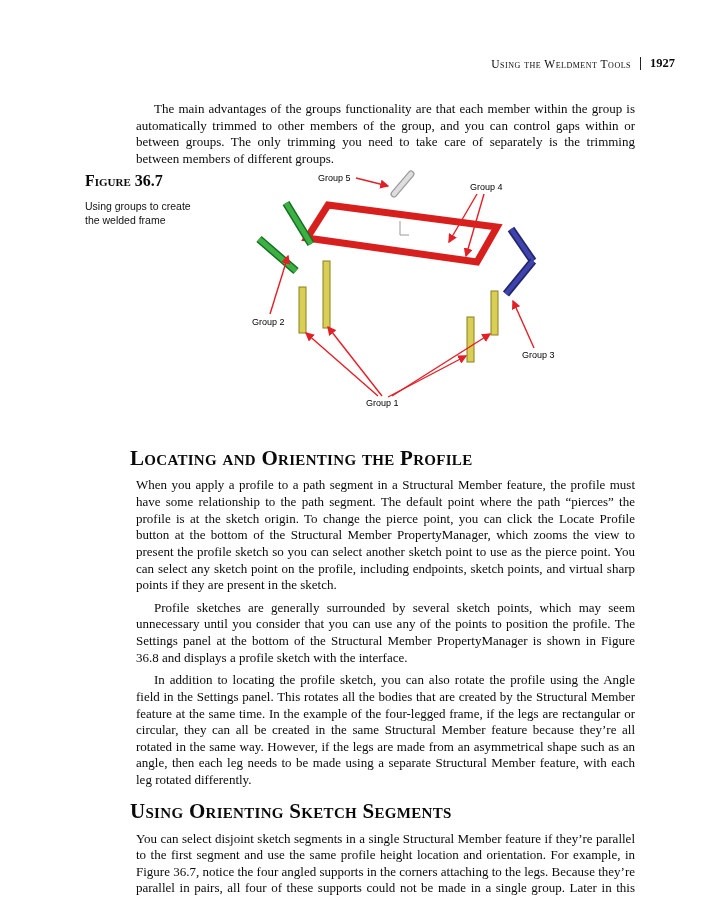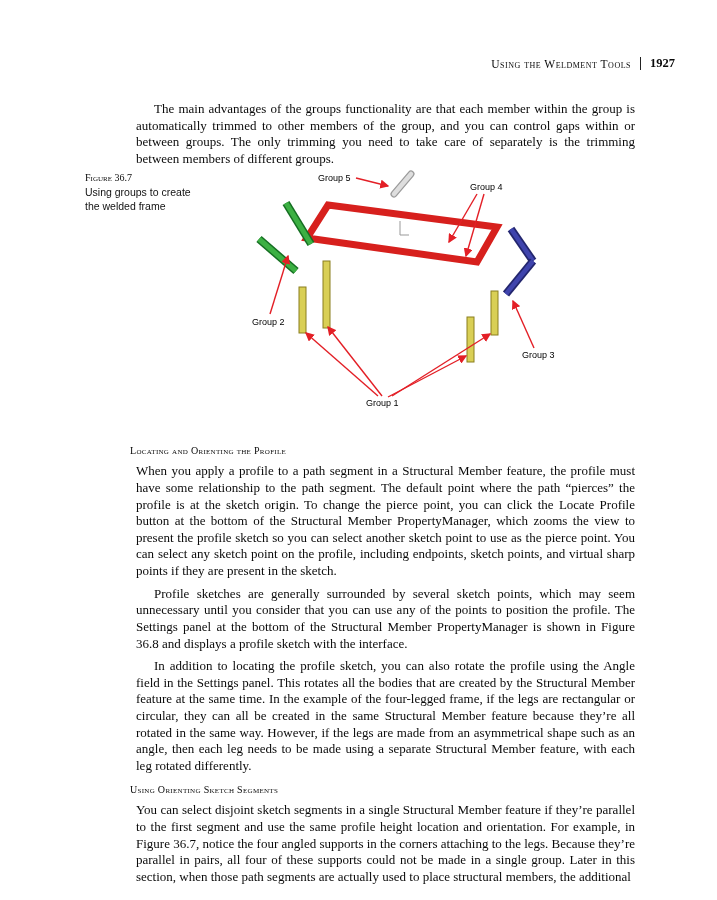--- a/index.html
+++ b/index.html
@@ -11,28 +11,28 @@
   .running-title { font-variant:small-caps; font-size:11.5px; letter-spacing:0.5px; }
   .running-sep { width:1px; height:13px; background:#222; margin:0 9px; }
   .running-page { font-weight:bold; font-size:12.5px; }
 
   .text-col { position:absolute; left:130px; top:95px; width:511px;
               font-size:13px; line-height:1.28; text-align:justify; }
   .text-col p { margin:6px; }
   p.indent { text-indent:18px; }
   .fig-gap { height:271px; }
 
-  h2.sec { font-variant:small-caps; font-weight:normal; font-size:10px;
+  h2.sec { font-variant:small-caps; font-weight:bold; font-size:21px;
            letter-spacing:0.3px; text-align:left; }
   h2.sec1 { margin:0 0 5px 0; }
   h2.sec2 { margin:9px 0 5px 0; }
 
   .fig-caption { position:absolute; left:85px; top:172px; width:118px; }
-  .fig-label { font-variant:small-caps; font-weight:normal; font-size:10px; }
-  .fig-text { font-family:"Liberation Sans", sans-serif; font-size:10.5px; line-height:1.35; margin-top:2px; color:#111; }
+  .fig-label { font-variant:small-caps; font-weight:bold; font-size:16px; }
+  .fig-text { font-family:"Liberation Sans", sans-serif; font-size:10.5px; line-height:1.35; margin-top:9px; color:#111; }
 
   .figure-svg { position:absolute; left:230px; top:165px; }
   .svg-label { font-family:"Liberation Sans", sans-serif; font-size:9px; fill:#000; }
 </style>
 </head>
 <body>
 
 <div class="page">
 
   <div class="running-head">

